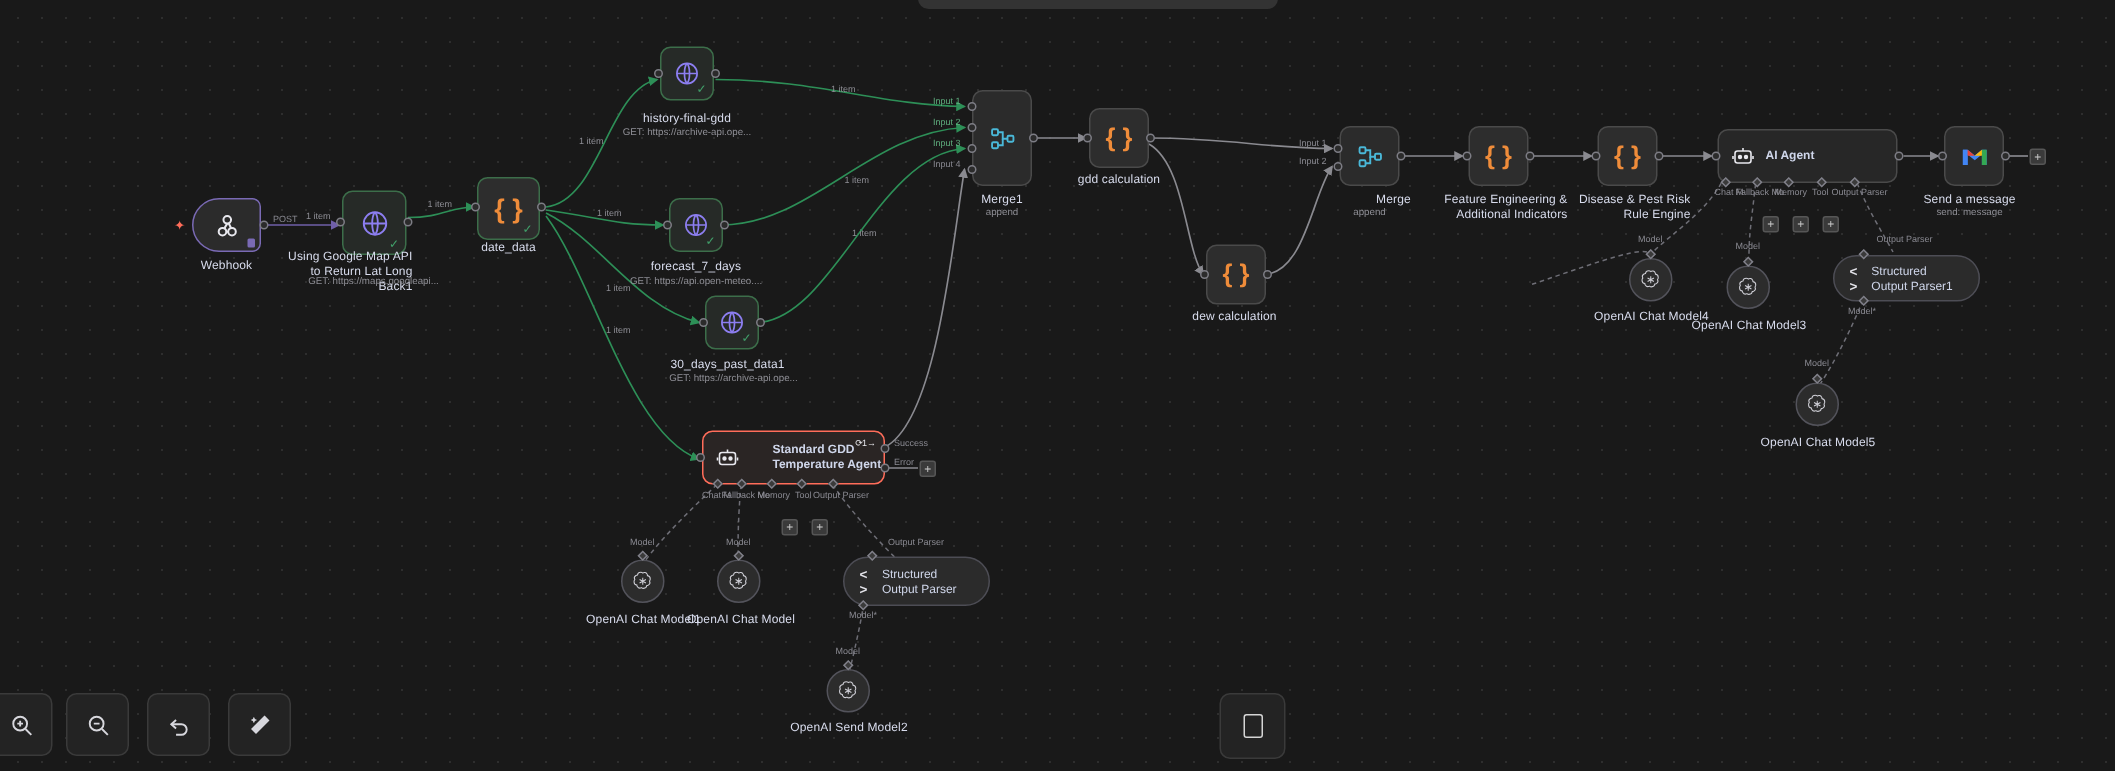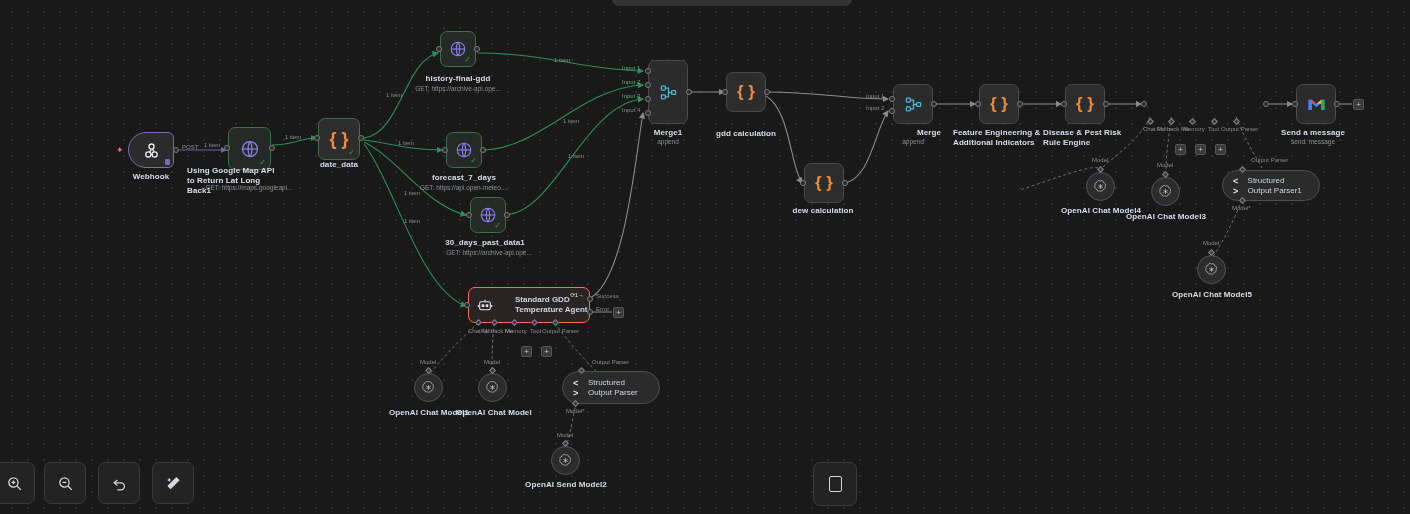--- a/index.html
+++ b/index.html
@@ -8,21 +8,21 @@
     background-color:#191919;
     background-image:radial-gradient(#2e2e2e 1px, transparent 1px);
     background-size:16px 16px;background-position:4px 4px;}
 
   
   .node{position:absolute;box-sizing:border-box;background:#2b2b2b;border:1px solid #4a4a4a;
         border-radius:7px;display:flex;align-items:center;justify-content:center;}
   .node.green{border-color:#3c6e4a;background:#262a27;}
   .node.code{background:#2d2d2d;border-color:#4a4a4a;}
   .node-label{position:absolute;left:50%;transform:translateX(-50%);
-        color:#d8dced;font-size:8px;font-weight:bold;text-align:left;
+        color:#d8dced;font-size:8px;font-weight:normal;text-align:right;
         white-space:nowrap;line-height:1.22;letter-spacing:.1px;}
   .node-label.wrap{white-space:normal;}
   .node-sub{position:absolute;left:50%;transform:translateX(-50%);
         color:#8f8f96;font-size:6.5px;text-align:center;white-space:nowrap;line-height:1.2;}
   .check{position:absolute;right:4px;bottom:2px;color:#41a06a;font-size:8px;line-height:1;}
   .port{position:absolute;width:6px;height:6px;border-radius:50%;
         background:#2b2b2b;border:1px solid #7d7d85;box-sizing:border-box;}
   .plus{position:absolute;width:11px;height:11px;border-radius:2px;background:#3a3a3a;
         border:1px solid #565656;color:#c9c9c9;font-size:8px;line-height:9px;text-align:center;
         box-sizing:border-box;}
@@ -240,21 +240,21 @@
   <span class="portlabel grn" style="left:622px;top:93px;">Input 3</span>
   <span class="portlabel" style="left:622px;top:107px;">Input 4</span>
   <span class="node-label" style="left:668px;top:128px;">Merge1</span>
   <span class="node-sub" style="left:668px;top:138px;">append</span>
 
   <div class="node code" style="left:726px;top:72px;width:40px;height:40px;">
     <span style="color:#ef8c3a;font-size:17px;font-weight:bold;">{ }</span>
   </div>
   <span class="port" style="left:722px;top:89px;"></span>
   <span class="port" style="left:764px;top:89px;"></span>
-  <span class="node-label" style="left:746px;top:129px;">gdd calculation</span>
+  <span class="node-label" style="left:746px;top:115px;">gdd calculation</span>
 
   <div class="node code" style="left:804px;top:163px;width:40px;height:40px;">
     <span style="color:#ef8c3a;font-size:17px;font-weight:bold;">{ }</span>
   </div>
   <span class="port" style="left:800px;top:180px;"></span>
   <span class="port" style="left:842px;top:180px;"></span>
   <span class="node-label" style="left:823px;top:206px;">dew calculation</span>
 
   <div class="node" style="left:893px;top:84px;width:40px;height:40px;">
     <svg width="19" height="19" viewBox="0 0 24 24" fill="none" stroke="#4ab8d8" stroke-width="1.6">
@@ -280,20 +280,31 @@
   <span class="port" style="left:1017px;top:101px;"></span>
   <div class="node-label wrap" style="left:999px;top:128px;width:92px;">Feature Engineering &amp; Additional Indicators</div>
 
   <div class="node code" style="left:1065px;top:84px;width:40px;height:40px;">
     <span style="color:#ef8c3a;font-size:17px;font-weight:bold;">{ }</span>
   </div>
   <span class="port" style="left:1061px;top:101px;"></span>
   <span class="port" style="left:1103px;top:101px;"></span>
   <div class="node-label wrap" style="left:1085px;top:128px;width:84px;">Disease &amp; Pest Risk Rule Engine</div>
 
+  <div class="agent" style="left:1145px;top:86px;width:120px;height:36px;padding-left:8px;gap:7px;">
+    <svg width="16" height="16" viewBox="0 0 24 24" fill="none" stroke="#e8e8ee" stroke-width="1.6">
+      <rect x="4" y="7" width="16" height="12" rx="2.5"></rect>
+        <circle cx="9" cy="13" r="1.4" fill="#e8e8ee"></circle>
+      <circle cx="15" cy="13" r="1.4" fill="#e8e8ee"></circle>
+        <path d="M12 4v3"></path>
+        <path d="M2 12v3"></path>
+        <path d="M22 12v3"></path>
+    </svg>
+    <span class="agent-title">AI Agent</span>
+  </div>
   <span class="port" style="left:1141px;top:101px;"></span>
   <span class="port" style="left:1263px;top:101px;"></span>
   <span class="diamond" style="left:1148px;top:119px;"></span>
   <span class="diamond" style="left:1169px;top:119px;"></span>
   <span class="diamond" style="left:1190px;top:119px;"></span>
   <span class="diamond" style="left:1212px;top:119px;"></span>
   <span class="diamond" style="left:1234px;top:119px;"></span>
   <span class="portlabel" style="left:1143px;top:126px;">Chat M</span>
   <span class="portlabel" style="left:1157px;top:126px;">Fallback Mo</span>
   <span class="portlabel" style="left:1183px;top:126px;">Memory</span>

